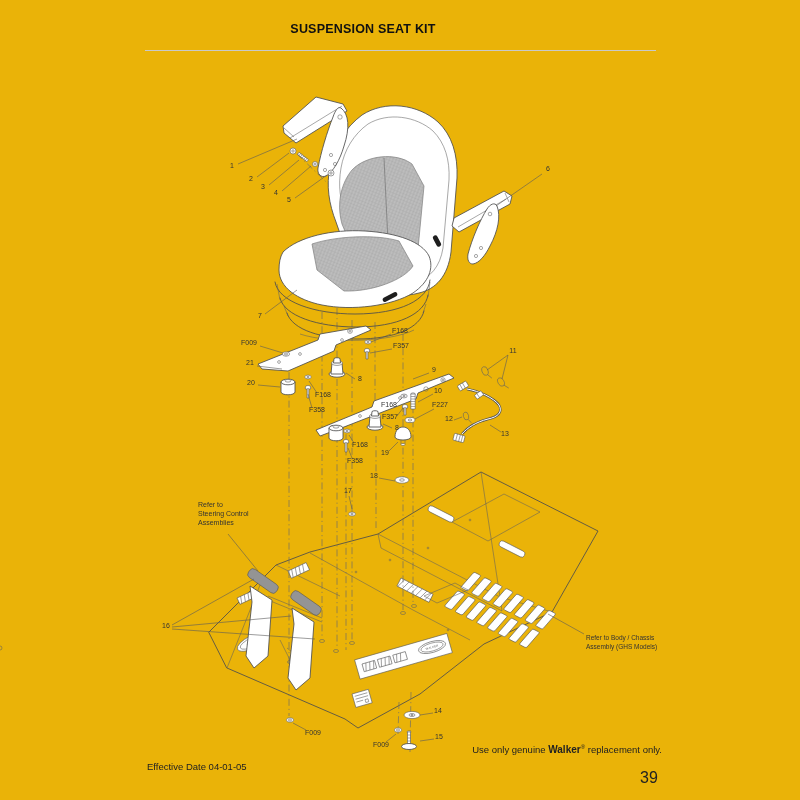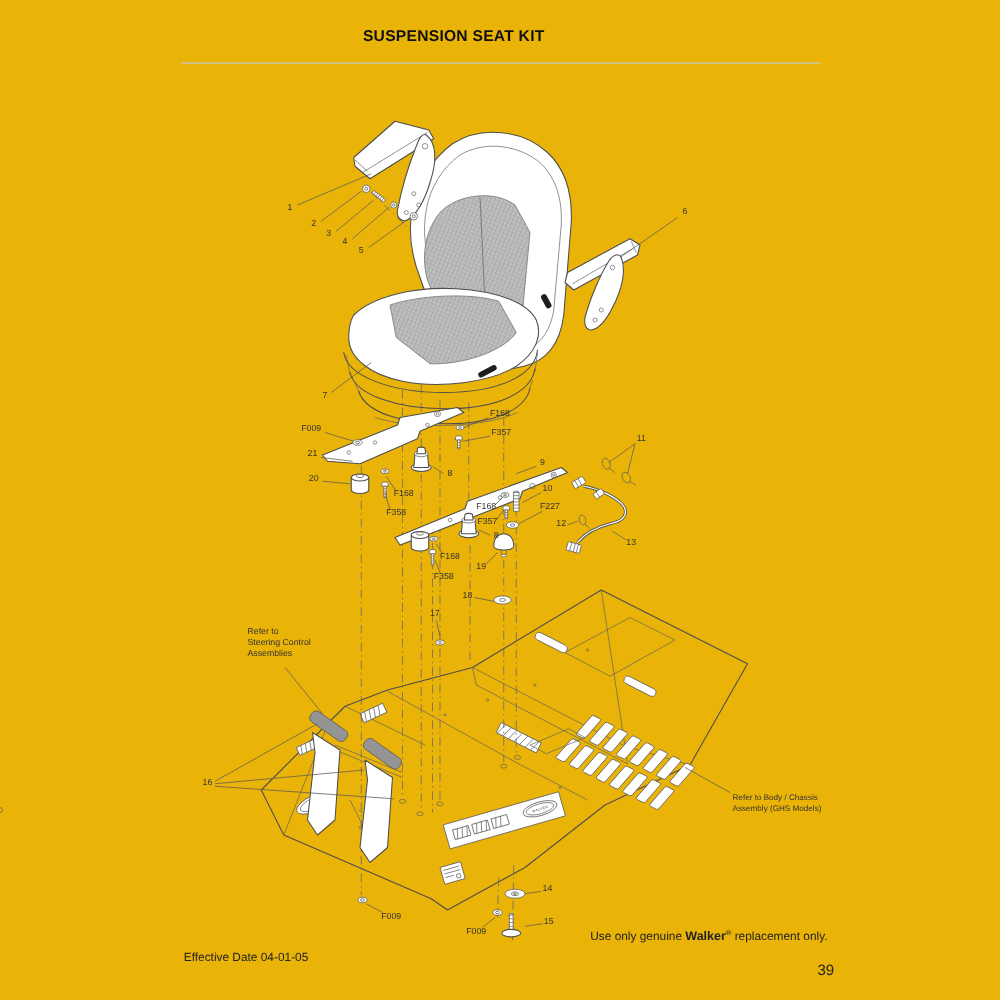--- a/index.html
+++ b/index.html
@@ -6,21 +6,21 @@
   #page{position:relative;width:800px;height:800px;background:#eab308;overflow:hidden;
         font-family:"Liberation Sans", sans-serif;color:#1a1a1a;}
   #title{position:absolute;top:22px;left:0;width:726px;text-align:center;
          font-size:12.5px;font-weight:bold;letter-spacing:.2px;color:#111;}
   #rule{position:absolute;top:50px;left:145px;width:511px;height:1px;background:#c9c9c9;}
   #diagram{position:absolute;top:0;left:0;}
   #footer-left{position:absolute;top:761px;left:147px;font-size:9.5px;color:#222;}
   #footer-right{position:absolute;top:744px;left:0;width:662px;text-align:right;font-size:9.5px;color:#222;}
   #footer-right b{font-size:10px;}
   #footer-right sup{font-size:6px;}
-  #page-num{position:absolute;top:769px;left:640px;font-size:12px;color:#222;margin-left:14px;}
+  #page-num{position:absolute;top:769px;left:640px;font-size:16px;color:#222;}
   svg .ln{fill:none;stroke:#4d4d4d;stroke-width:.85;stroke-linejoin:round;stroke-linecap:round;}
   svg .lnt{fill:none;stroke:#606060;stroke-width:.55;stroke-linejoin:round;}
   svg .wf{fill:#ffffff;stroke:#4d4d4d;stroke-width:.85;stroke-linejoin:round;}
   svg .wft{fill:#ffffff;stroke:#5a5a5a;stroke-width:.6;stroke-linejoin:round;}
   svg .dash{fill:none;stroke:#6b6b6b;stroke-width:.65;stroke-dasharray:7 3 1.2 3;}
   svg .leader{fill:none;stroke:#5a5a5a;stroke-width:.6;}
   svg .callout{font:7px "Liberation Sans",sans-serif;fill:#333;text-anchor:middle;}
   svg .note{font:7px "Liberation Sans",sans-serif;fill:#333;}
   svg .note2{font:6.5px "Liberation Sans",sans-serif;fill:#333;}
   svg .mesh{fill:url(#meshPat);stroke:#7e7e7e;stroke-width:.7;}

